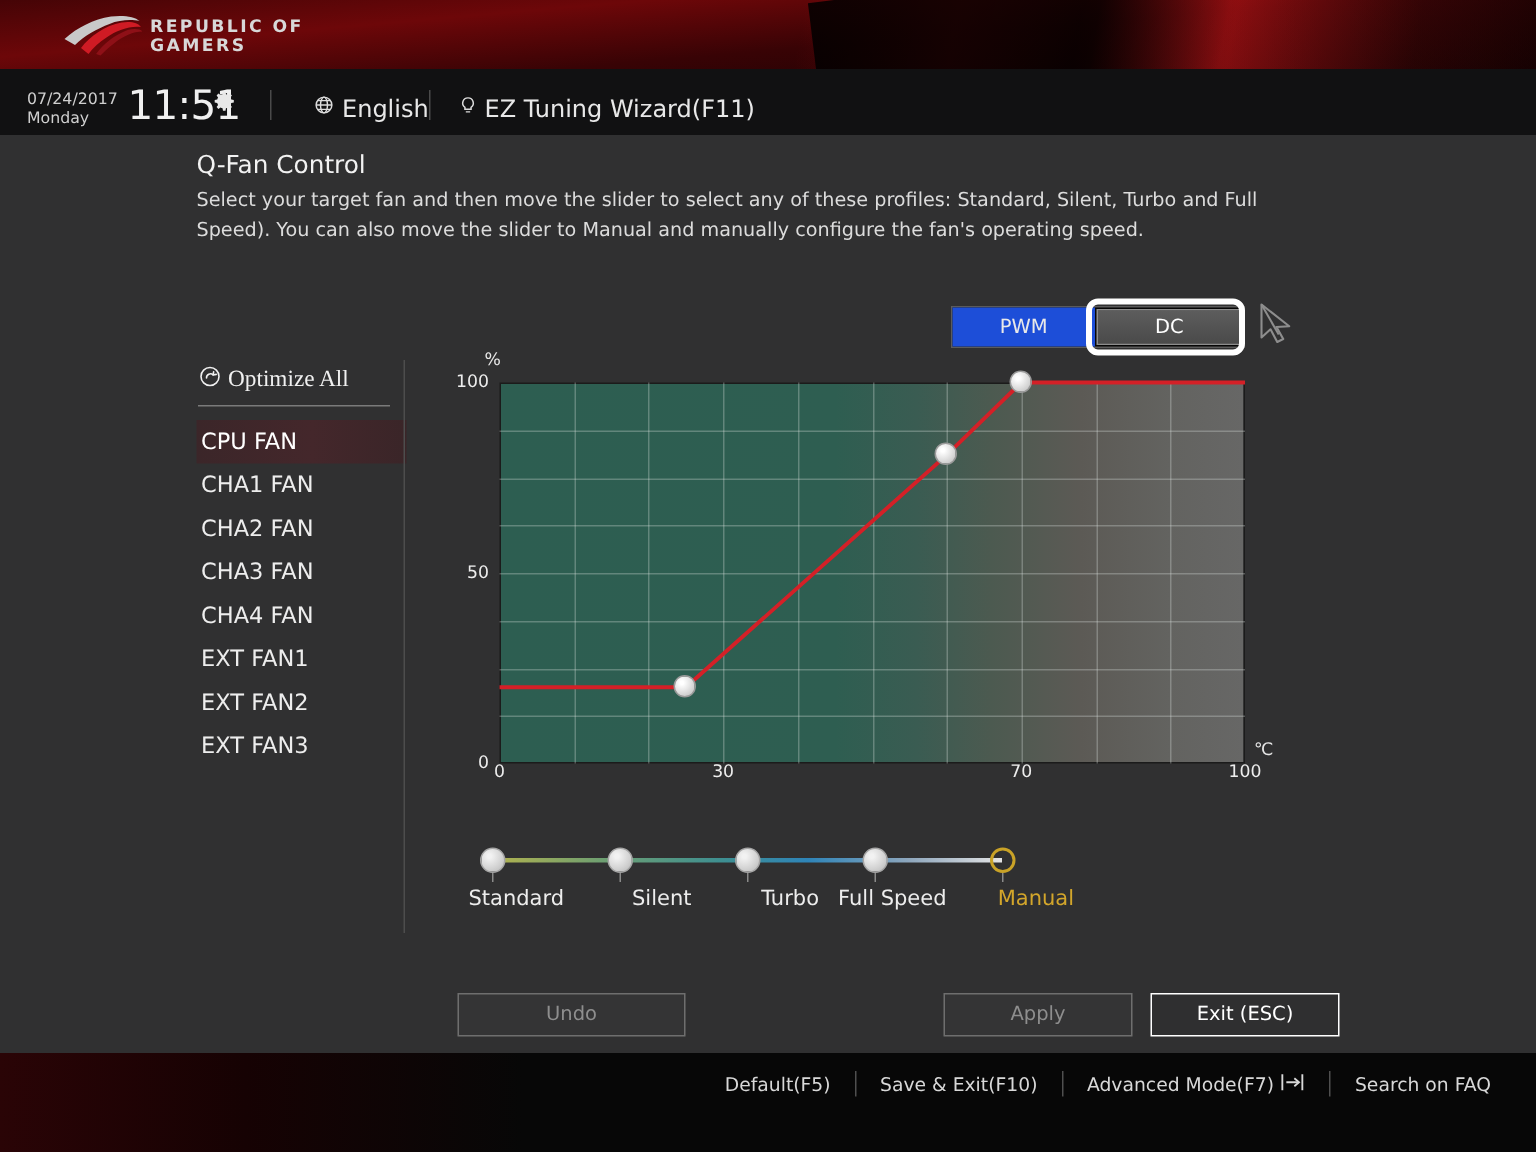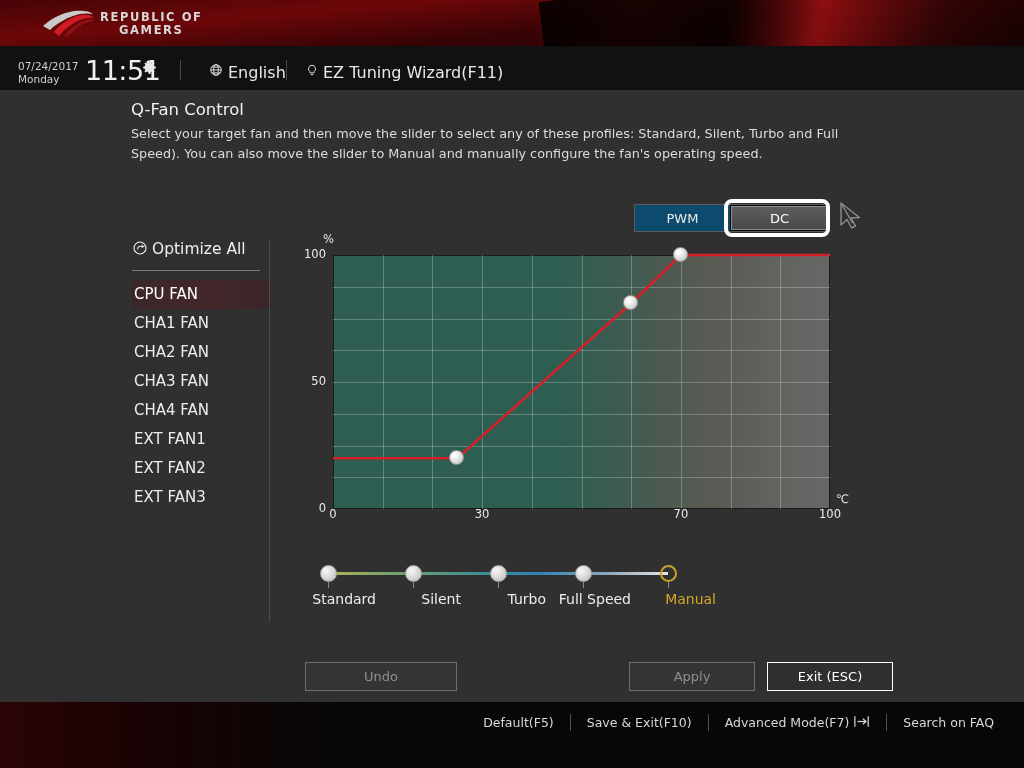--- a/index.html
+++ b/index.html
@@ -21,21 +21,21 @@
   }
   .header:after{
     content:""; position:absolute; right:-40px; top:-30px; width:520px; height:120px;
     background:linear-gradient(108deg, rgba(0,0,0,.85) 0%, rgba(0,0,0,.75) 36%, rgba(255,40,44,.12) 52%, rgba(0,0,0,.6) 100%);
     transform:rotate(-7deg);
   }
   .rog-logo { position:absolute; left:40px; top:8px; width:55px; height:30px; }
   .rog-text {
     position:absolute; left:100px; top:11px;
     font-size:11.5px; font-weight:bold; line-height:12.5px;
-    letter-spacing:1.6px; color:#d8d8d8;text-align:center;
+    letter-spacing:1.6px; color:#d8d8d8;
   }
   .app-title {
     position:absolute; left:174px; top:11px;
     font-size:19.5px; color:#e4e4e4; letter-spacing:.2px;
   }
 
   
   .infobar {
     position:absolute; left:0; top:46px; width:1024px; height:44px;
     background:#111112;
@@ -56,22 +56,22 @@
   }
   .panel-title{ position:absolute; left:131px; top:100px; font-size:16.5px; color:#f2f2f2; }
   .panel-desc{
     position:absolute; left:131px; top:124px; width:760px;
     font-size:12.8px; line-height:20px; color:#dcdcdc;
   }
 
   
   .fanlist{ position:absolute; left:131px; top:240px; width:140px; }
   .optimize-row{
-    display:flex; gap:4px;
-    height:26px; padding-left:1px;
+    display:flex; align-items:center; gap:4px;
+    height:26px; padding-left:1px;font-family:Liberation Serif, serif;
   }
   .optimize-label{ font-size:15.5px; color:#f0f0f0; }
   .optimize-underline{
     width:128px; height:1px; background:#7a7a7a; margin:4px 0 9px 1px;
   }
   .fan-item{
     height:29px; line-height:29px; padding-left:3px;
     font-size:15px; color:#ededed;
   }
   .fan-item.selected{
@@ -85,21 +85,21 @@
   
   .mode-wrap{ position:absolute; left:634px; top:204px; }
   .mode-bar{
     display:flex; width:196px; height:28px;
     background:#060606; border:1px solid #5b5b5b;
   }
   .mode-btn{
     flex:1; display:flex; align-items:center; justify-content:center;
     font-size:13px; color:#e9e9e9;
   }
-  .mode-btn.inactive{ background:#0c4a6e; }
+  .mode-btn.inactive{ background:#1d4ed8; }
   .mode-btn.active{
     background:linear-gradient(180deg,#5d5d5d 0%, #4a4a4a 100%);
     color:#ffffff; border:1px solid #8d8d8d; margin:1px;
   }
   .focus-ring{
     position:absolute; left:724px; top:199px; width:106px; height:38px;
     border:4px solid #ffffff; border-radius:8px; pointer-events:none;
   }
   .cursor-ptr{ position:absolute; left:838px; top:200px; width:26px; height:32px; }
 

